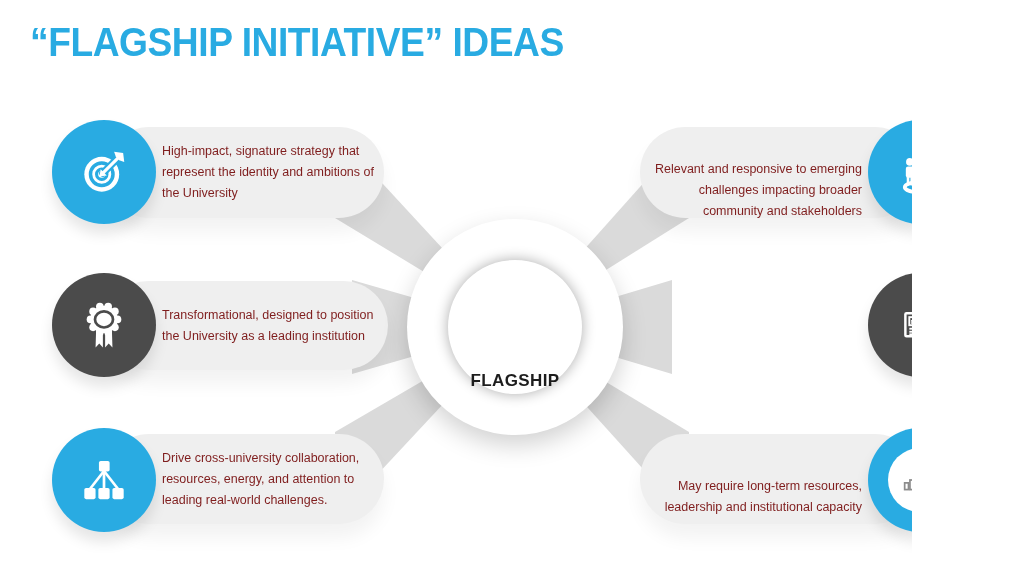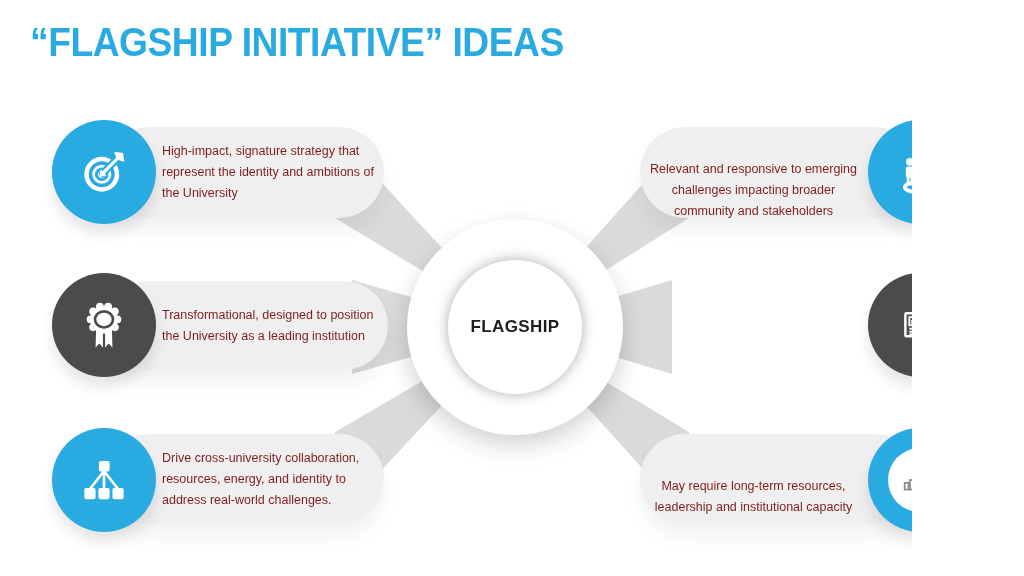--- a/index.html
+++ b/index.html
@@ -23,21 +23,21 @@
     box-shadow:0 14px 18px rgba(0,0,0,0.05);
   }
   .p1{left:104px;top:127px;width:280px;height:91px}
   .p2{left:104px;top:281px;width:284px;height:89px}
   .p3{left:104px;top:434px;width:280px;height:90px}
   .p4{left:640px;top:127px;width:280px;height:91px}
   .p5{left:636px;top:281px;width:284px;height:89px}
   .p6{left:640px;top:434px;width:280px;height:90px}
   .pill .txt{font-size:12.5px;line-height:21px;color:#7f1d1d;width:100%;}
   .pill.left .txt{padding-left:58px;padding-right:5px;text-align:left;}
-  .pill.right .txt{padding-right:58px;padding-left:5px;text-align:center;margin-top:36px;}
+  .pill.right .txt{padding-right:58px;padding-left:5px;text-align:right;margin-top:36px;}
   .it{}
   
   .badge{
     position:absolute;width:104px;height:104px;border-radius:50%;z-index:3;
     display:flex;align-items:center;justify-content:center;
     box-shadow:0 10px 14px rgba(0,0,0,0.10);
   }
   .badge-blue{background:#29ABE2;}
   .badge-dark{background:#4B4B4B;}
   .b1{left:52px;top:120px}.b2{left:52px;top:273px}.b3{left:52px;top:428px}
@@ -47,21 +47,21 @@
     display:flex;align-items:center;justify-content:center;
   }
   
   .big-circle{
     position:absolute;left:407px;top:219px;width:216px;height:216px;border-radius:50%;
     background:#fff;box-shadow:0 10px 24px rgba(0,0,0,0.18);z-index:4;
   }
   .inner-circle{
     position:absolute;left:448px;top:260px;width:134px;height:134px;border-radius:50%;
     background:#fff;box-shadow:0 0 14px rgba(0,0,0,0.33);z-index:5;
-    display:flex;flex-direction:column;align-items:center;justify-content:center;
+    display:flex;flex-direction:column;align-items:center;justify-content:flex-end;
   }
   .center-label{
     font-size:17px;font-weight:800;color:#1D1D1D;letter-spacing:0.4px;line-height:1.55;
     text-align:center;
   }
 </style>
 </head>
 <body>
 
 <div class="stage">
@@ -77,21 +77,21 @@
     <polygon points="689,432 689,520 515,327"></polygon>
   </svg>
 
   <div class="pill left p1">
     <div class="txt">High-impact, signature strategy that represent the identity and ambitions of the University</div>
   </div>
   <div class="pill left p2">
     <div class="txt">Transformational, designed to position the University as a leading institution</div>
   </div>
   <div class="pill left p3">
-    <div class="txt">Drive cross-university collaboration, resources, energy, and identity to address real-world challenges.</div>
+    <div class="txt">Drive cross-university collaboration, resources, energy, and attention to leading real-world challenges.</div>
   </div>
 
   <div class="pill right p4">
     <div class="txt">Relevant and responsive to emerging challenges impacting broader community and stakeholders</div>
   </div>
   <div class="pill right p6">
     <div class="txt"><span class="it">May</span><span> require long-term resources, leadership and institutional capacity</span></div>
   </div>
 
   <div class="badge badge-blue b1">

